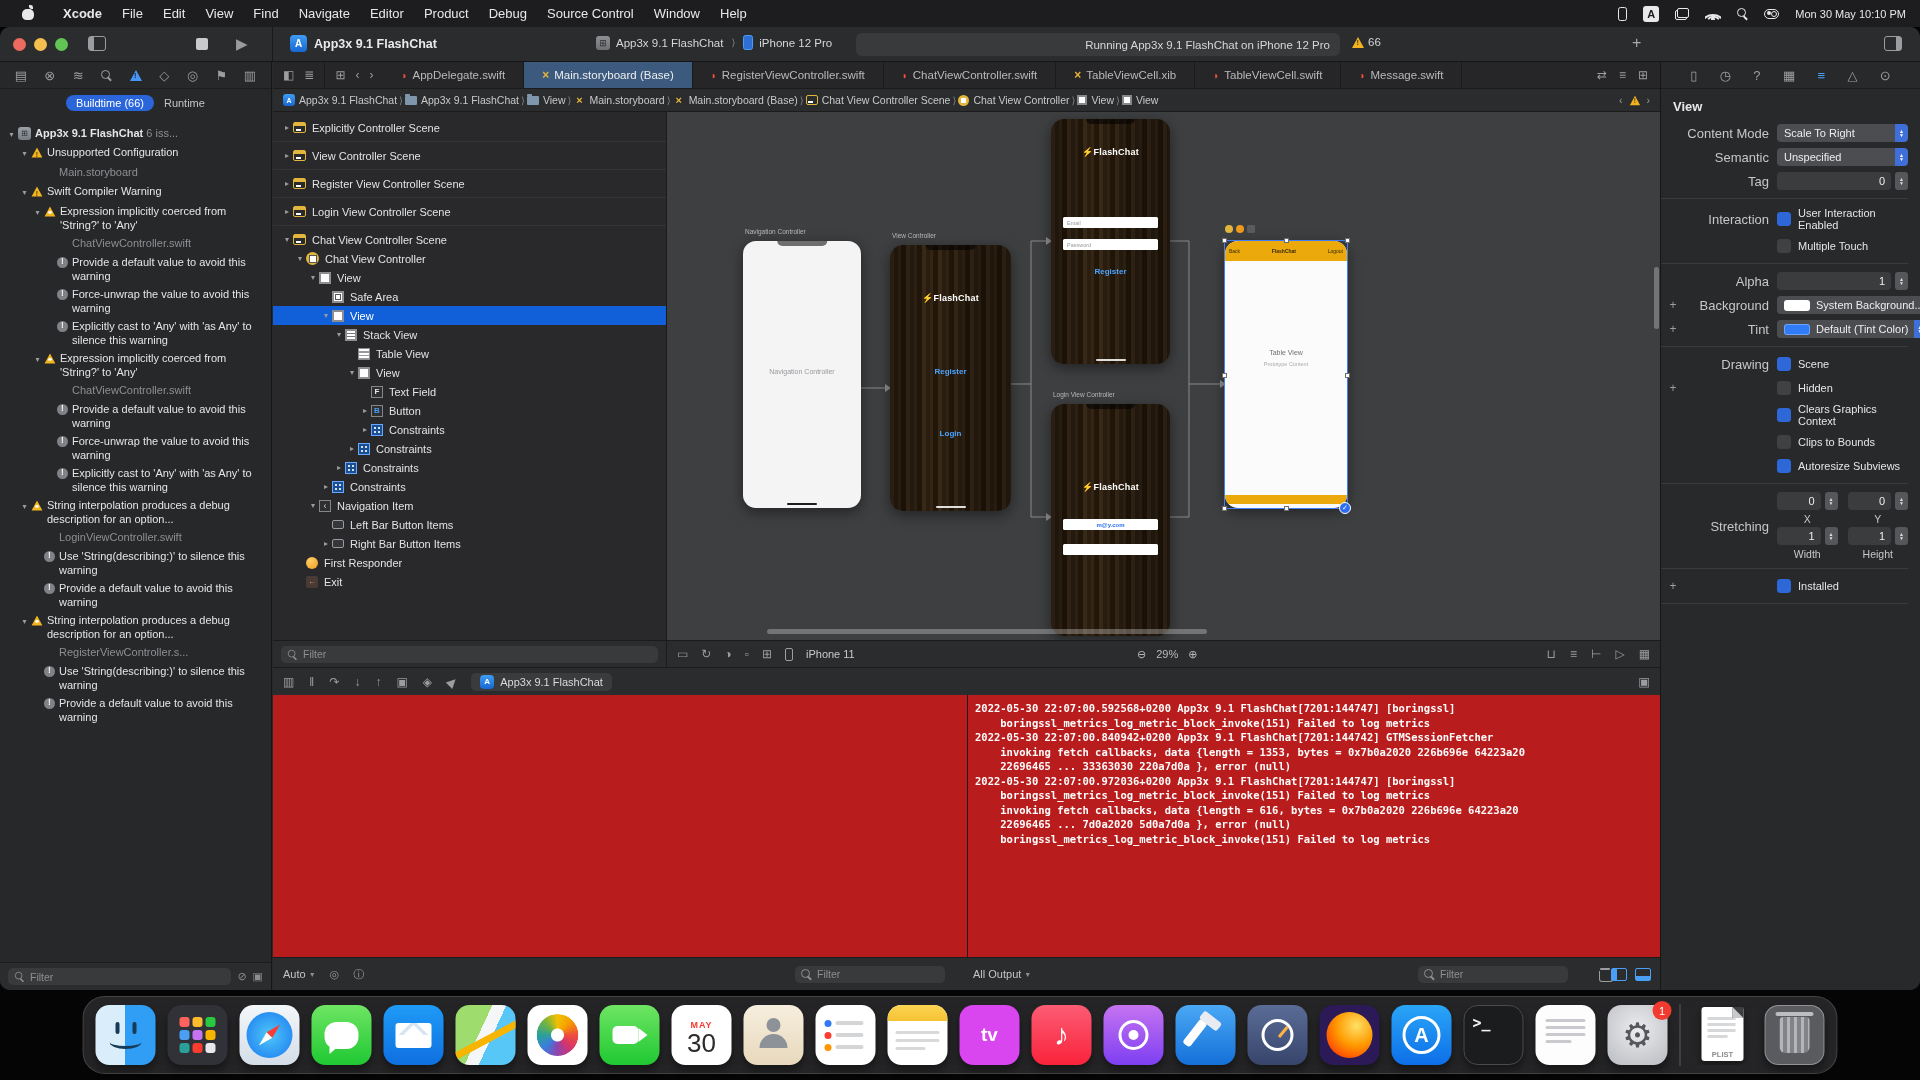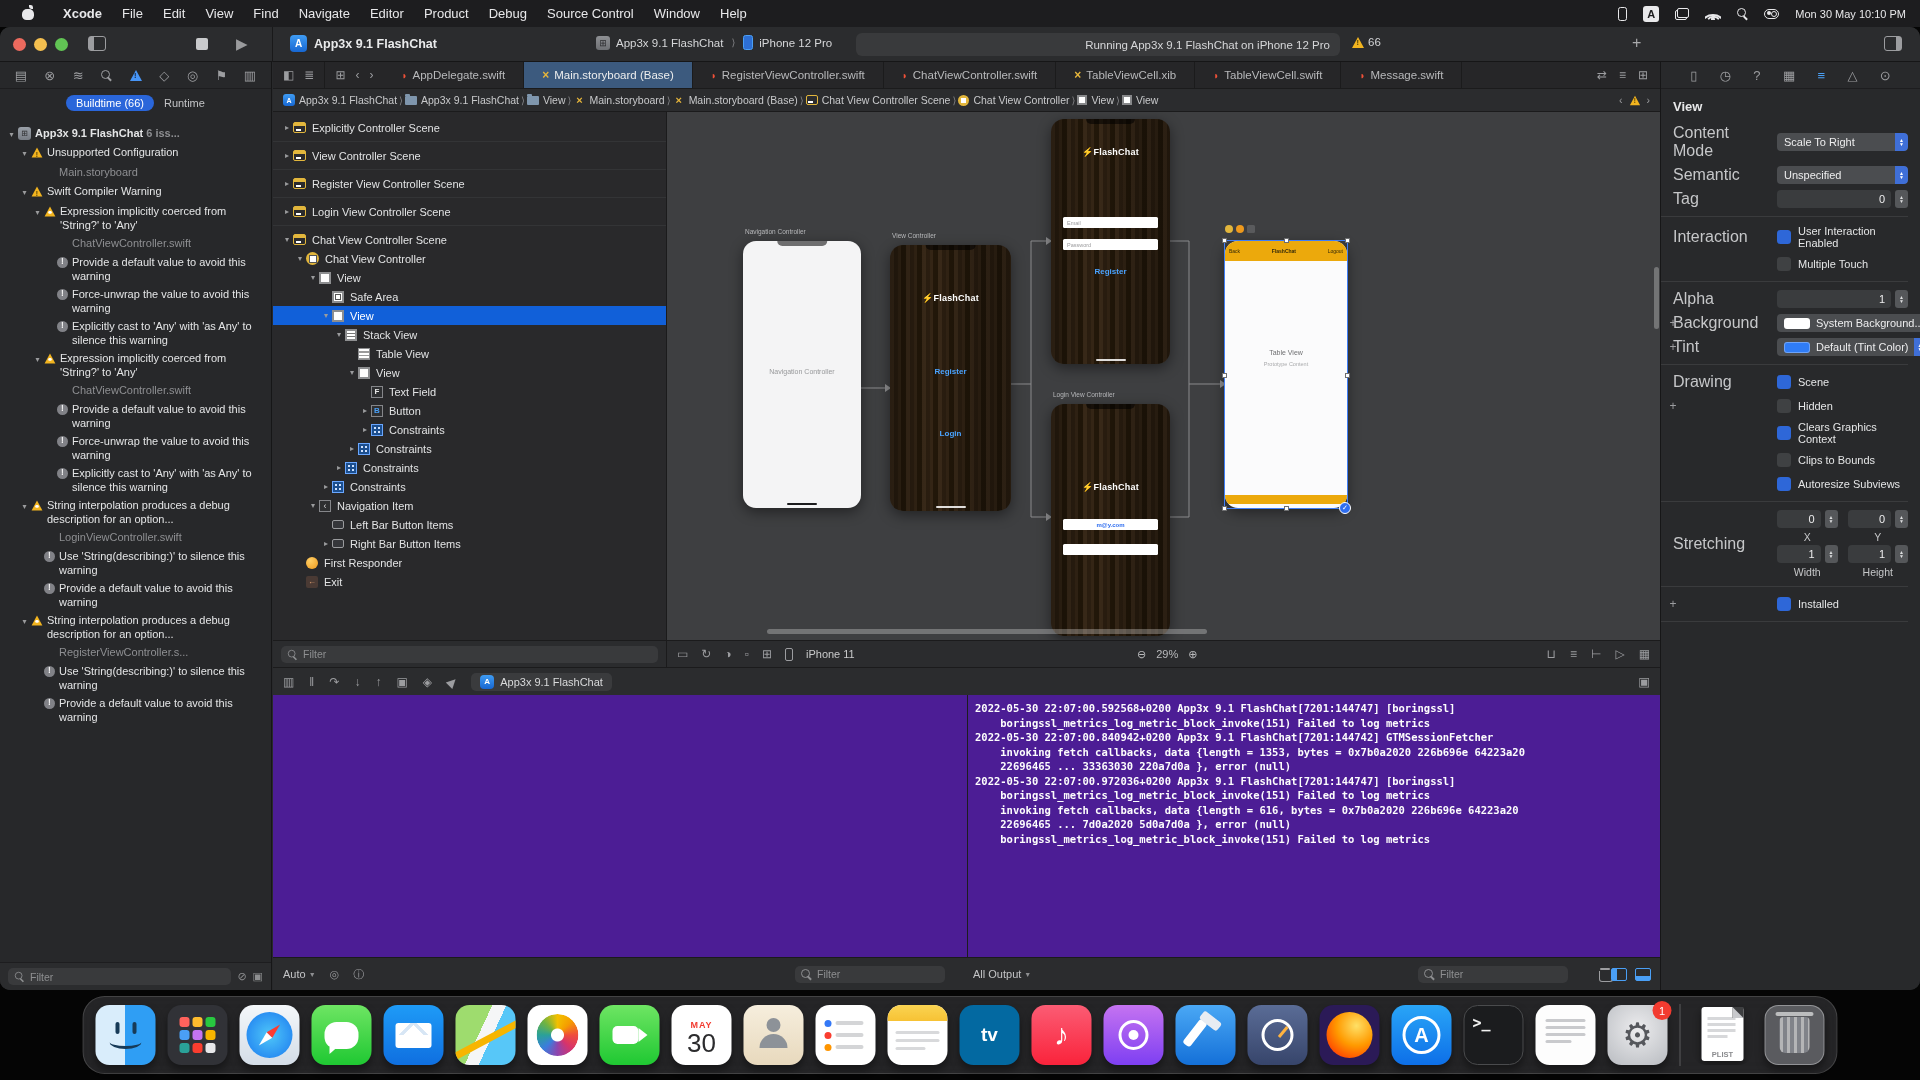--- a/index.html
+++ b/index.html
@@ -162,21 +162,21 @@
   .devicebar{position:absolute;left:394px;top:578px;width:993px;height:27px;background:#2b2c2e;border-top:1px solid #1b1b1c;display:flex;align-items:center;padding:0 10px;color:#9c9da0;font-size:12px;gap:13px}
   .db-label{color:#c9cacb;font-size:11px}
   .db-zoom{position:absolute;left:470px;display:flex;align-items:center;gap:10px;color:#b9babc;font-size:11px}
   .db-right{margin-left:auto;display:flex;align-items:center;gap:14px}
   .ic-phone-sm{width:8px;height:13px;border:1.5px solid #9c9da0;border-radius:2px}
 
   
   .debugbar{position:absolute;left:0;top:605px;width:1387px;height:28px;background:#2b2c2e;border-top:1px solid #1b1b1c;display:flex;align-items:center;padding:0 10px;gap:15px;color:#9c9da0;font-size:12.5px}
   .proc{display:flex;align-items:center;gap:6px;background:#3a3b3d;border-radius:5px;padding:2px 9px;color:#d9dadb;font-size:11px}
   .dbg-right{margin-left:auto;color:#9c9da0}
-  .debugpanes{position:absolute;left:0;top:633px;width:1387px;height:262px;background:#4c1d95}
+  .debugpanes{position:absolute;left:0;top:633px;width:1387px;height:262px;background:#b91c1c}
   .vardiv{position:absolute;left:694px;top:0;width:1px;height:262px;background:#1c1d1e}
   .console{position:absolute;left:694px;top:0;width:693px;height:262px;padding:6px 0 0 8px;overflow:hidden}
   .cline{font-family:"DejaVu Sans Mono",monospace;font-size:10.5px;line-height:14.5px;font-weight:bold;color:#fdfdfd;white-space:pre}
   .debugfoot{position:absolute;left:0;top:895px;width:1387px;height:33px;background:#2b2c2e;border-top:1px solid #1b1b1c;display:flex;align-items:center;padding:0 10px;color:#b6b7b9;font-size:11px}
   .foot-sect{display:flex;align-items:center;gap:10px}
   .ddlite{display:flex;align-items:center;gap:3px;color:#c3c4c6}
   .ddlite .car{font-size:7px;color:#8e8f91}
   .footpill{width:150px;height:17px;background:#393a3c;border-radius:5px;display:flex;align-items:center;gap:5px;padding:0 6px;color:#8e8f91;font-size:10.5px}
   .trashic{width:12px;height:13px;position:relative;margin-left:14px}
   .trashic::before{content:"";position:absolute;left:0;top:3px;width:12px;height:10px;border:1.5px solid #9c9da0;border-top:none;border-radius:0 0 3px 3px}
@@ -185,21 +185,21 @@
   .paneic.fill-l::before{content:"";position:absolute;left:0;top:0;width:5px;height:100%;background:#4a9ff5}
   .paneic.fill-b::before{content:"";position:absolute;left:0;bottom:0;width:100%;height:4px;background:#4a9ff5}
 
   
   .inspector{position:absolute;left:1660px;top:35px;width:260px;height:928px;background:#28292b;border-left:1px solid #161617}
   .insp-rail{height:27px;display:flex;align-items:center;justify-content:space-around;padding:0 18px;border-bottom:1px solid #1d1d1f;color:#9d9ea1;font-size:13px}
   .insp-rail .sel{color:#4a9ff5}
   .insp-title{padding:10px 0 8px 12px;font-size:13px;font-weight:bold;color:#e8e9ea}
   .insp-form{padding:2px 12px 0 0}
   .insp-row{display:flex;align-items:center;margin:0 0 6px 0;min-height:18px;position:relative}
-  .insp-label{width:104px;flex:none;padding-right:16px;color:#c6c7c9;font-size:16px}
+  .insp-label{width:104px;flex:none;text-align:right;padding-right:8px;color:#c6c7c9;font-size:13px}
   .insp-ctrl{flex:1;display:flex;align-items:center}
   .plus{position:absolute;left:-6px;top:2px;width:12px;color:#9c9da0;font-size:12px;text-align:center}
   .insp-form{position:relative;padding-left:12px}
   .dd{flex:1;height:18px;background:#4b4d50;border-radius:4px;display:flex;align-items:center;padding:0 18px 0 7px;position:relative;font-size:11px;color:#ededee;white-space:nowrap;overflow:hidden}
   .dd .cap{position:absolute;right:0;top:0;bottom:0;width:13px;background:#3f6fd8;border-radius:0 4px 4px 0;display:flex;flex-direction:column;align-items:center;justify-content:center;color:#fff;font-size:5px;line-height:4.5px}
   .sw{width:26px;height:11px;border-radius:3px;border:1px solid rgba(255,255,255,.3);margin-right:6px;flex:none}
   .sw.white{background:#fff}.sw.blue{background:#2f7cf6}
   .fld{flex:1;height:18px;background:#3a3c3e;border-radius:4px;color:#ededee;font-size:11px;display:flex;align-items:center;justify-content:flex-end;padding:0 6px}
   .stepper{width:13px;height:18px;background:#55575a;border-radius:3px;margin-left:4px;display:flex;flex-direction:column;align-items:center;justify-content:center;color:#dedfe0;font-size:5px;line-height:4.5px;flex:none}
   .cb{width:14px;height:14px;border-radius:3.5px;background:#3f4143;display:inline-flex;align-items:center;justify-content:center;font-size:10px;color:#fff;margin-right:7px;flex:none}
@@ -247,21 +247,21 @@
   .d-contacts{background:linear-gradient(180deg,#f6eedd,#e8d9bd)}
   .d-contacts .head{width:14px;height:14px;border-radius:50%;background:#8d9298;position:absolute;top:13px;left:23px}
   .d-contacts .body{width:28px;height:14px;border-radius:14px 14px 0 0;background:#8d9298;position:absolute;top:29px;left:16px}
   .d-reminders{background:#fff;flex-direction:column;align-items:flex-start;padding-left:9px;gap:5px}
   .d-reminders .r{display:flex;align-items:center;gap:4px}
   .d-reminders .r i{width:7px;height:7px;border-radius:50%}
   .d-reminders .r b{width:28px;height:4px;border-radius:2px;background:#d4d5d7}
   .d-notes{background:#fff;flex-direction:column}
   .d-notes .top{position:absolute;left:0;top:0;width:100%;height:16px;background:linear-gradient(180deg,#fad452,#f7c234)}
   .d-notes .l{position:absolute;left:8px;width:44px;height:3px;background:#d8d9db;border-radius:2px}
-  .d-tv{background:#0369a1;color:#fff;font-weight:bold;font-size:19px}
+  .d-tv{background:#d946ef;color:#fff;font-weight:bold;font-size:19px}
   .d-music{background:linear-gradient(180deg,#fb5c74,#fa233b);color:#fff;font-size:30px}
   .d-podcasts{background:linear-gradient(180deg,#c573f1,#7e3ff2);color:#fff}
   .d-podcasts .pc{width:30px;height:30px;border:3px solid #fff;border-radius:50%;display:flex;align-items:center;justify-content:center}
   .d-podcasts .pc i{width:10px;height:10px;background:#fff;border-radius:50%}
   .d-xcode{background:linear-gradient(180deg,#4aa8f5,#1470d8)}
   .d-xcode .hammer{position:absolute;left:15px;top:13px;width:9px;height:30px;background:#fff;border-radius:3px;transform:rotate(38deg)}
   .d-xcode .hhead{position:absolute;left:24px;top:11px;width:22px;height:10px;background:#e8ecf2;border-radius:3px;transform:rotate(38deg)}
   .d-instr{background:linear-gradient(180deg,#5a6c96,#37456b)}
   .d-instr .gauge{width:32px;height:32px;border:3px solid #fff;border-radius:50%;position:relative}
   .d-instr .gauge::after{content:"";position:absolute;left:13px;top:2px;width:3px;height:13px;background:#ffb340;transform-origin:bottom;transform:rotate(40deg)}
@@ -357,21 +357,21 @@
       <div class="nav-scope">
         <span class="pill-sel">Buildtime (66)</span>
         <span class="scope-off">Runtime</span>
       </div>
       <div class="issues" id="issues">
           <div class="irow" style="padding-left:6px">
      <span class="chev">▾</span>
      <span class="iic">
               <span class="appmini">⊞</span>
             </span>
-     <span class="lbl bold">App3x 9.1 FlashChat <span class="dim" style="font-weight:bold">6 iss...</span></span>
+     <span class="lbl bold">App3x 9.1 FlashChat <span class="dim" style="font-weight:normal">6 iss...</span></span>
    </div>
           <div class="irow" style="padding-left:19px">
      <span class="chev">▾</span>
      <span class="iic"><span class="tri" style="transform:scale(.9)"></span></span>
      <span class="lbl">Unsupported Configuration</span>
    </div>
           <div class="irow" style="padding-left:32px">
      <span class="chev"></span>
      <span class="iic"><span style="width:11px;display:inline-block"></span></span>
      <span class="lbl dim">Main.storyboard</span>

